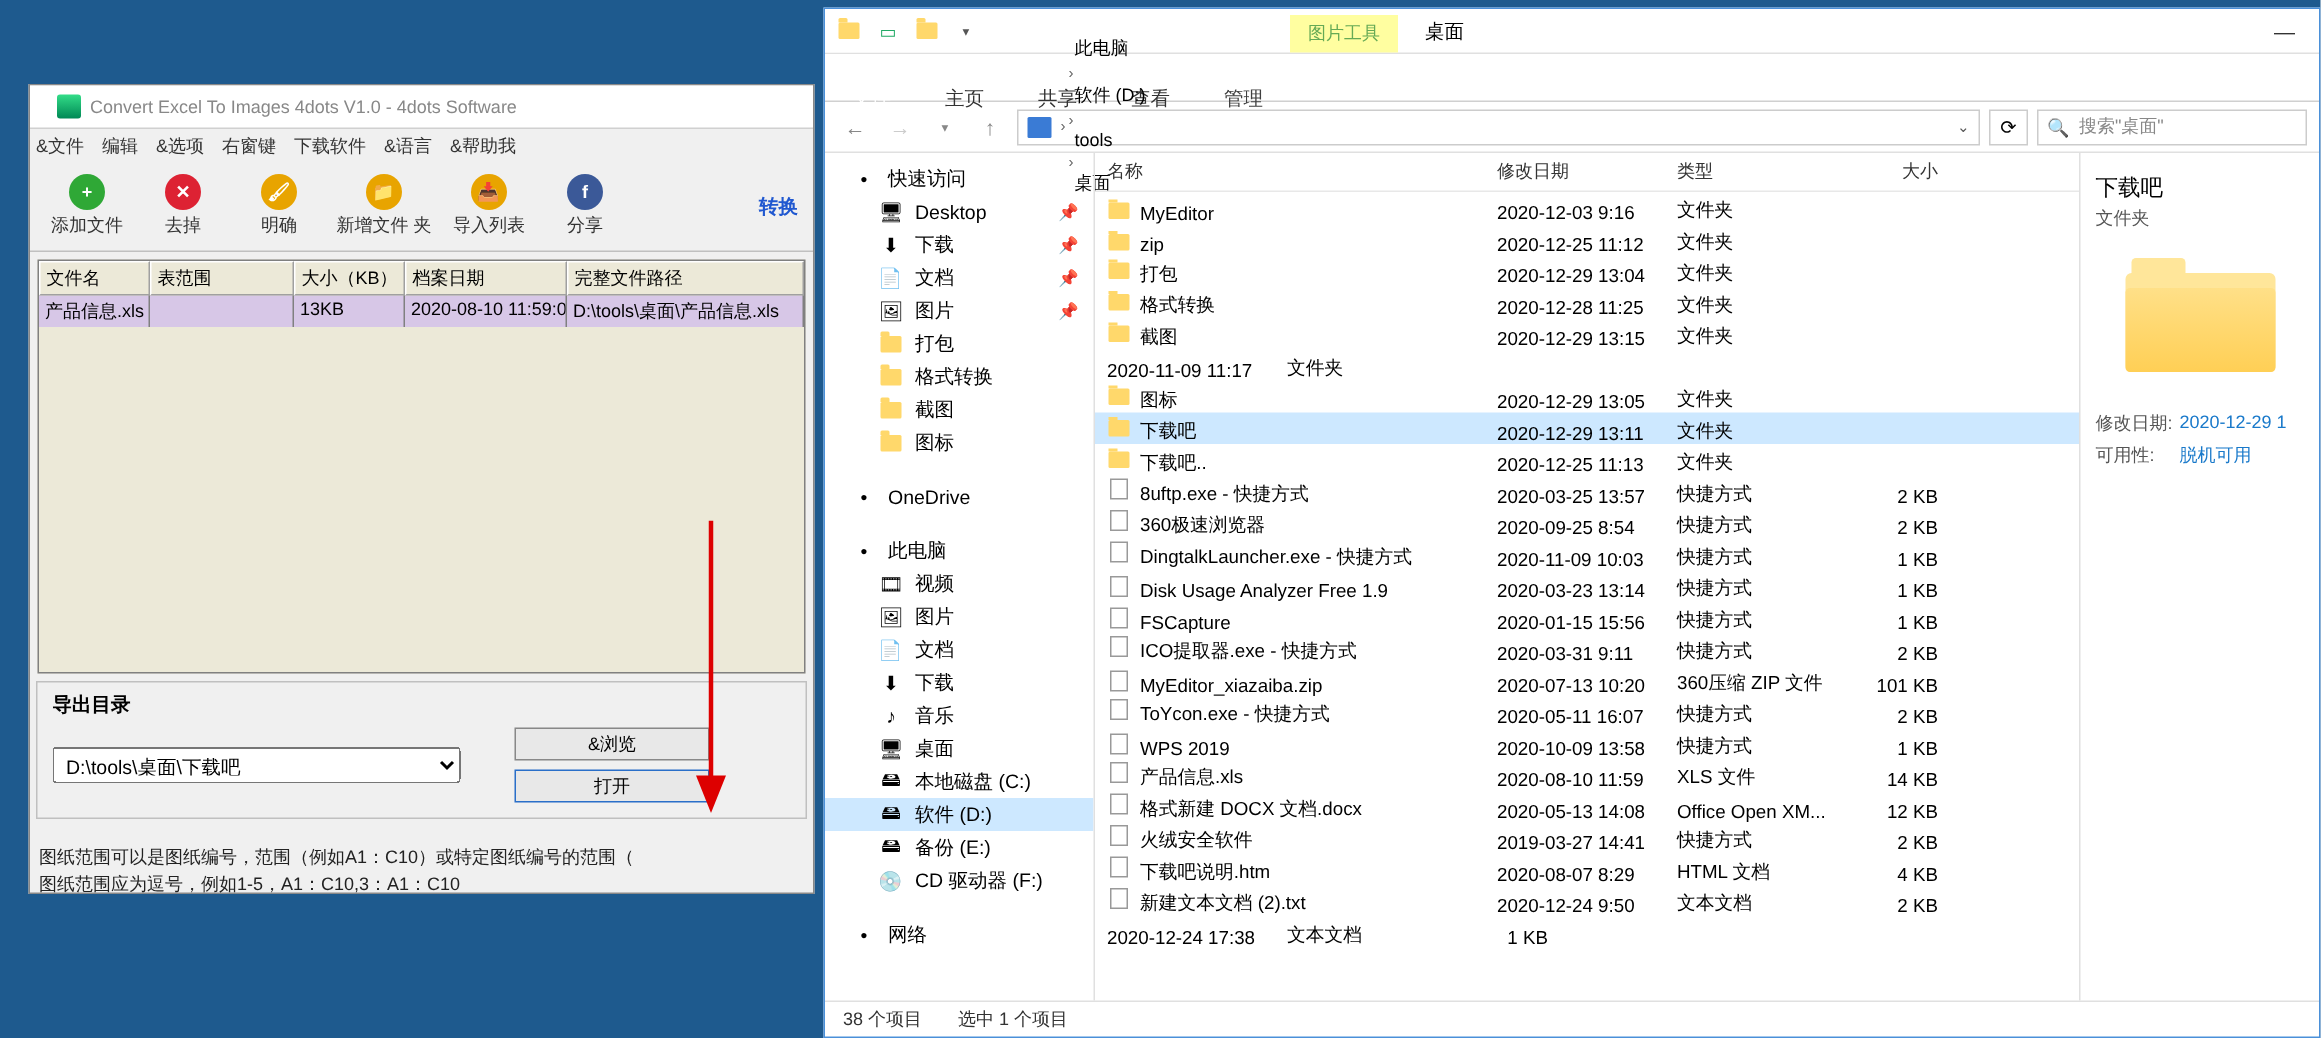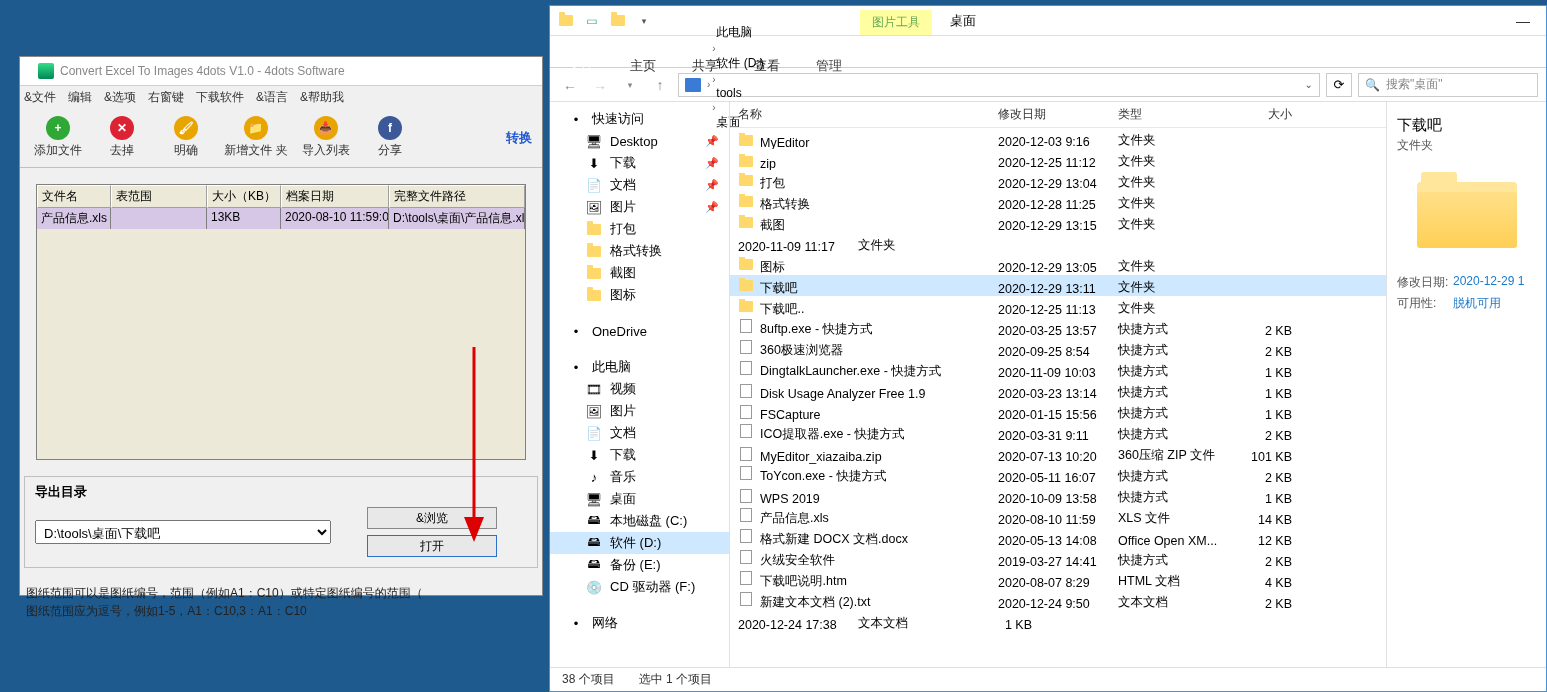--- a/index.html
+++ b/index.html
@@ -10,31 +10,31 @@
 .app-titlebar { height: 29px; background: #fff; display: flex; align-items: center; padding: 0 18px; border-bottom: 1px solid #d0d0d0; }
 .app-titlebar .icon { width: 16px; height: 16px; margin-right: 6px; background: linear-gradient(#3d8, #085); border-radius: 2px; }
 .app-titlebar .title { color: #888; font-size: 12px; }
 .app-menubar { height: 22px; background: #f0f0f0; display: flex; align-items: center; padding: 0 4px; gap: 12px; font-size: 12px; color: #333; }
 .app-menubar span { cursor: default; }
 .app-toolbar { height: 60px; background: #f0f0f0; border-bottom: 1px solid #c0c0c0; display: flex; align-items: center; padding: 2px 6px; }
 .tb-btn { display: flex; flex-direction: column; align-items: center; justify-content: center; width: 64px; height: 54px; font-size: 12px; color: #333; }
 .tb-btn .ic { width: 24px; height: 24px; border-radius: 12px; margin-bottom: 2px; display:flex; align-items:center; justify-content:center; color:#fff; font-weight:bold; }
 .tb-btn.narrow { width: 76px; }
 .convert-label { margin-left: auto; color: #2058d0; font-size: 13px; font-weight: bold; padding-right: 4px; }
-.app-table { border: 1px solid #808080; margin: 16px; background: #ece9d8; }
+.app-table { border: 1px solid #808080; margin: 5px; background: #ece9d8; }
 .app-table .thead { display: flex; background: #ece9d8; }
 .app-table .th { border: 1px solid #fff; border-right-color:#a0a0a0; border-bottom-color:#a0a0a0; padding: 2px 4px; font-size: 12px; }
 .app-table .trow { display: flex; background: #d7c7e7; }
 .app-table .td { border-right: 1px solid #808080; padding: 2px 4px; font-size: 12px; white-space: nowrap; overflow: hidden; }
 .app-table .body-fill { height: 230px; background: #ece9d8; }
 .c0{width:74px}.c1{width:96px}.c2{width:74px}.c3{width:108px}.c4{flex:1}
 .export-panel { margin: 4px; border: 1px solid #c0c0c0; background: #f0f0f0; padding: 6px 10px 10px; }
 .export-panel .lbl { font-size: 13px; font-weight: bold; margin-bottom: 6px; }
 .export-row { display: flex; gap: 36px; align-items: center; }
-.export-row select { width: 296px; height: 24px; font-size: 13px; padding: 4px 4px; }
+.export-row select { width: 272px; height: 24px; font-size: 13px; padding: 4px 4px; }
 .export-btns { display:flex; flex-direction:column; gap:6px; }
 .export-btns button { width: 130px; height: 22px; font-size: 12px; background:#e8e8e8; border:1px solid #888; }
 .app-footer { padding: 12px 6px 4px; font-size: 12px; color: #222; line-height: 1.5; }
 .red-arrow { position:absolute; pointer-events:none; }
 
 
 .explorer { position: absolute; left: 549px; top: 5px; width: 998px; height: 687px; background: #fff; border: 1px solid #4a90d9; }
 .ex-title { height: 30px; background: #fff; display: flex; align-items: stretch; border-bottom: 1px solid #e0e0e0; }
 .qat { display:flex; align-items:center; background:#fff; padding:0 4px; gap:2px; }
 .qat .q { width:24px; height:24px; display:flex; align-items:center; justify-content:center; }

